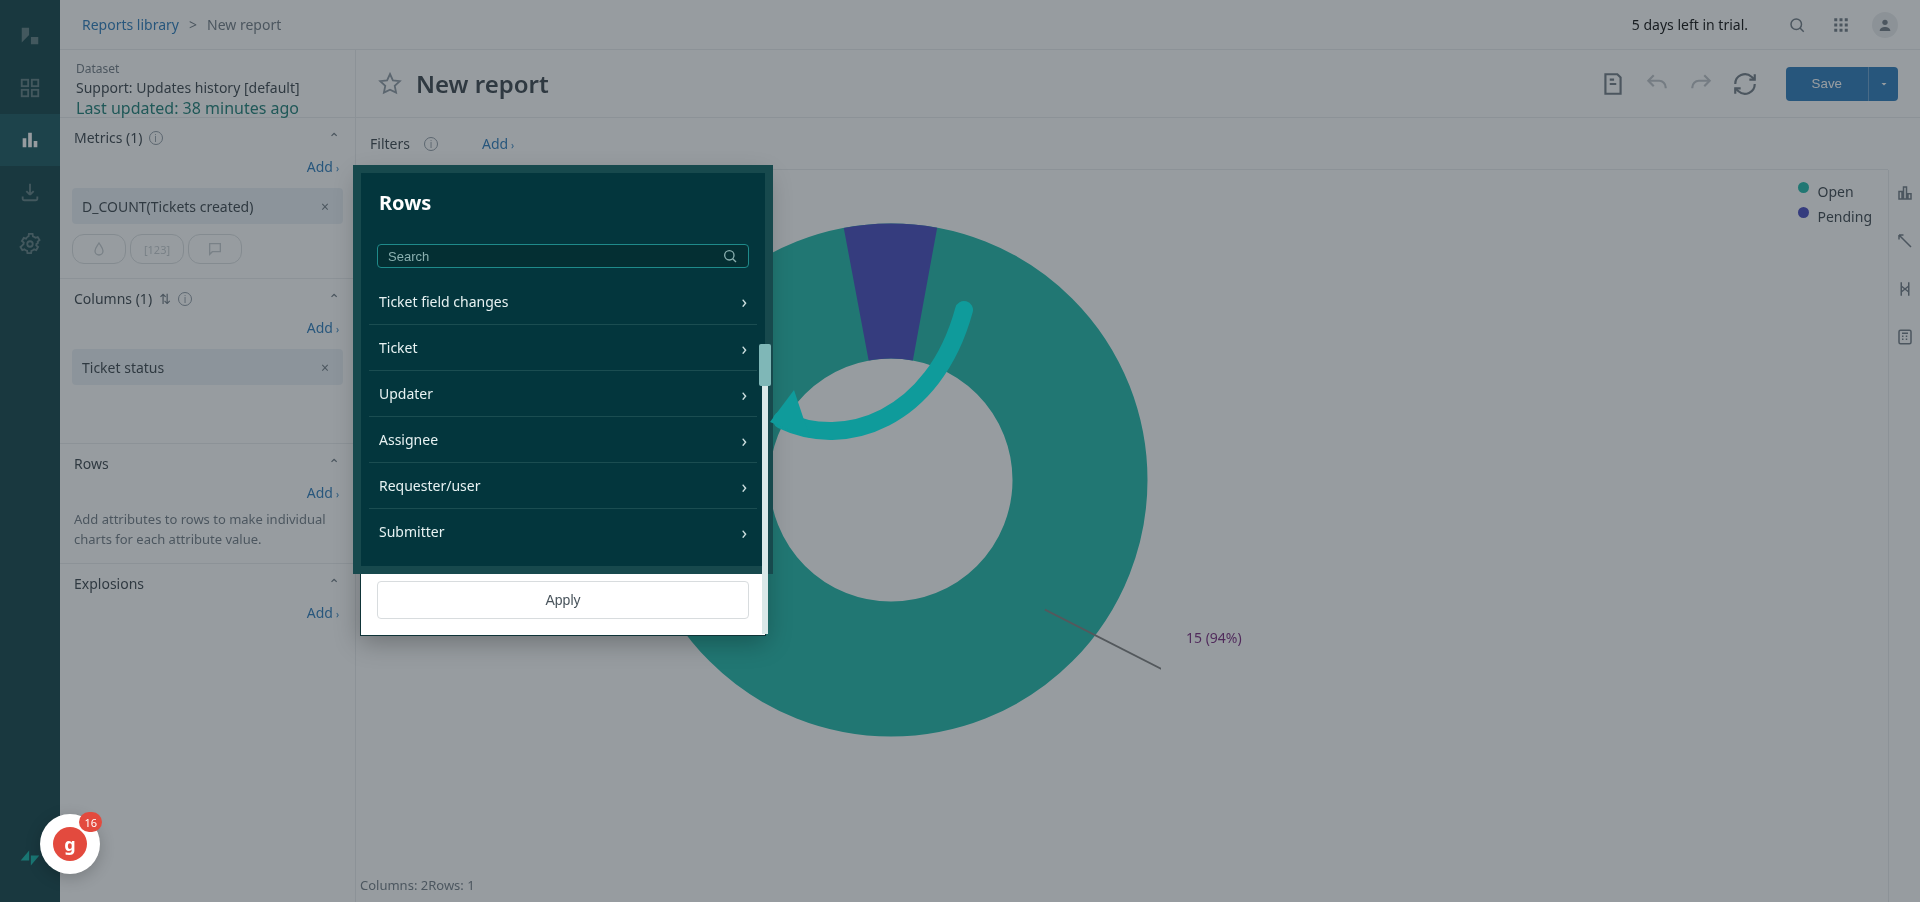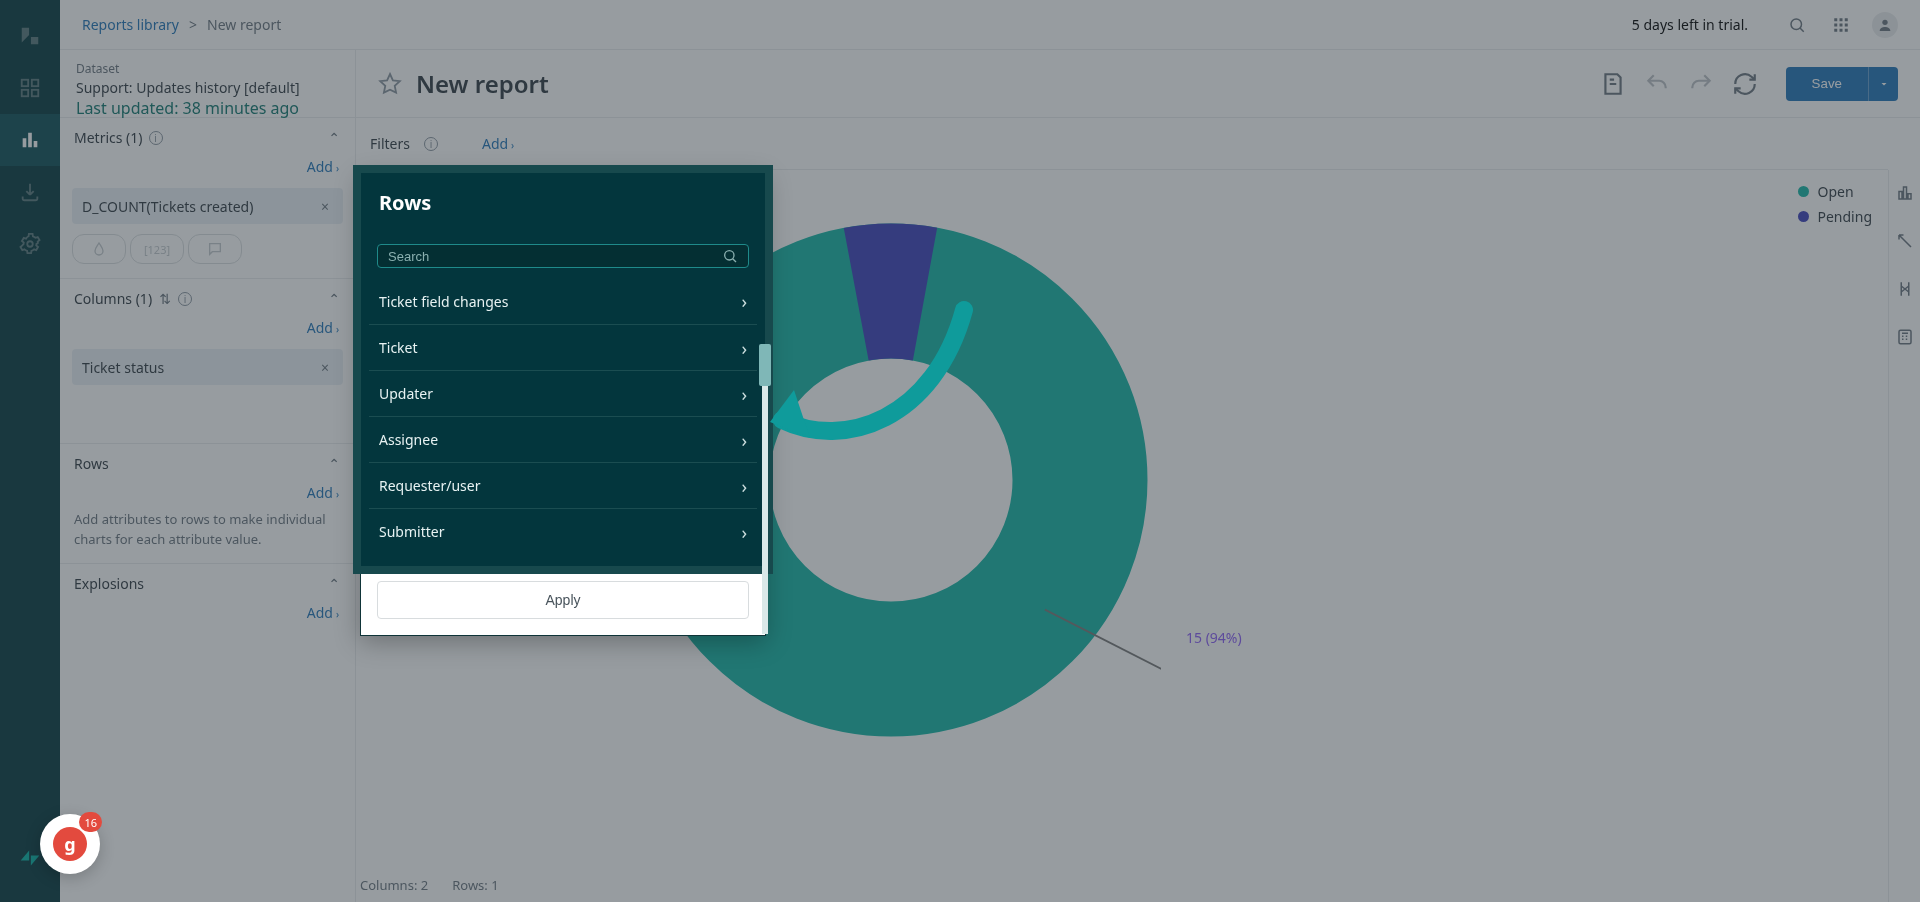--- a/index.html
+++ b/index.html
@@ -57,26 +57,26 @@
 .sect-body-text{padding:0 14px 14px;color:#68737d;font-size:13px;line-height:1.5}
 .swap-ico{display:inline-flex;width:14px;height:14px;align-items:center;justify-content:center;color:#68737d;margin-left:6px}
 
 
 .filters-bar{position:absolute;left:356px;right:32px;top:118px;height:52px;border-bottom:1px solid #e9ebed;display:flex;align-items:center;padding:0 14px}
 .filters-bar .nm{margin-right:8px}
 
 
 .chart-area{position:absolute;left:356px;right:32px;top:170px;bottom:0}
 .legend{position:absolute;right:16px;top:12px}
-.legend-item{display:flex;align-items:center;margin-bottom:6px}
+.legend-item{display:flex;align-items:flex-start;margin-bottom:6px}
 .legend-sw{width:11px;height:11px;border-radius:50%;margin-right:8px}
 .donut-wrap{position:absolute;left:265px;top:40px;width:540px;height:540px}
 .donut-wrap svg{width:540px;height:540px}
-.slice-label{position:absolute;color:#8b5cf6}
-.stats-bar{position:absolute;left:4px;bottom:8px;display:flex;gap:24px;color:#68737d;font-size:13px}
+.slice-label{position:absolute;color:#701a75}
+.stats-bar{position:absolute;left:4px;bottom:8px;display:flex;color:#68737d;font-size:13px}
 
 
 .right-rail{position:absolute;right:0;top:170px;width:32px;bottom:0;border-left:1px solid #e9ebed;padding-top:14px;display:flex;flex-direction:column;align-items:center;gap:26px;color:#68737d}
 .right-rail svg{width:18px;height:18px}
 
 
 .dim{position:absolute;inset:0;background:rgba(47,57,65,.5)}
 
 
 .popover{position:absolute;left:360px;top:172px;width:406px;background:#fff;border:1px solid #0f3438;box-shadow:0 6px 24px rgba(0,0,0,.28)}

